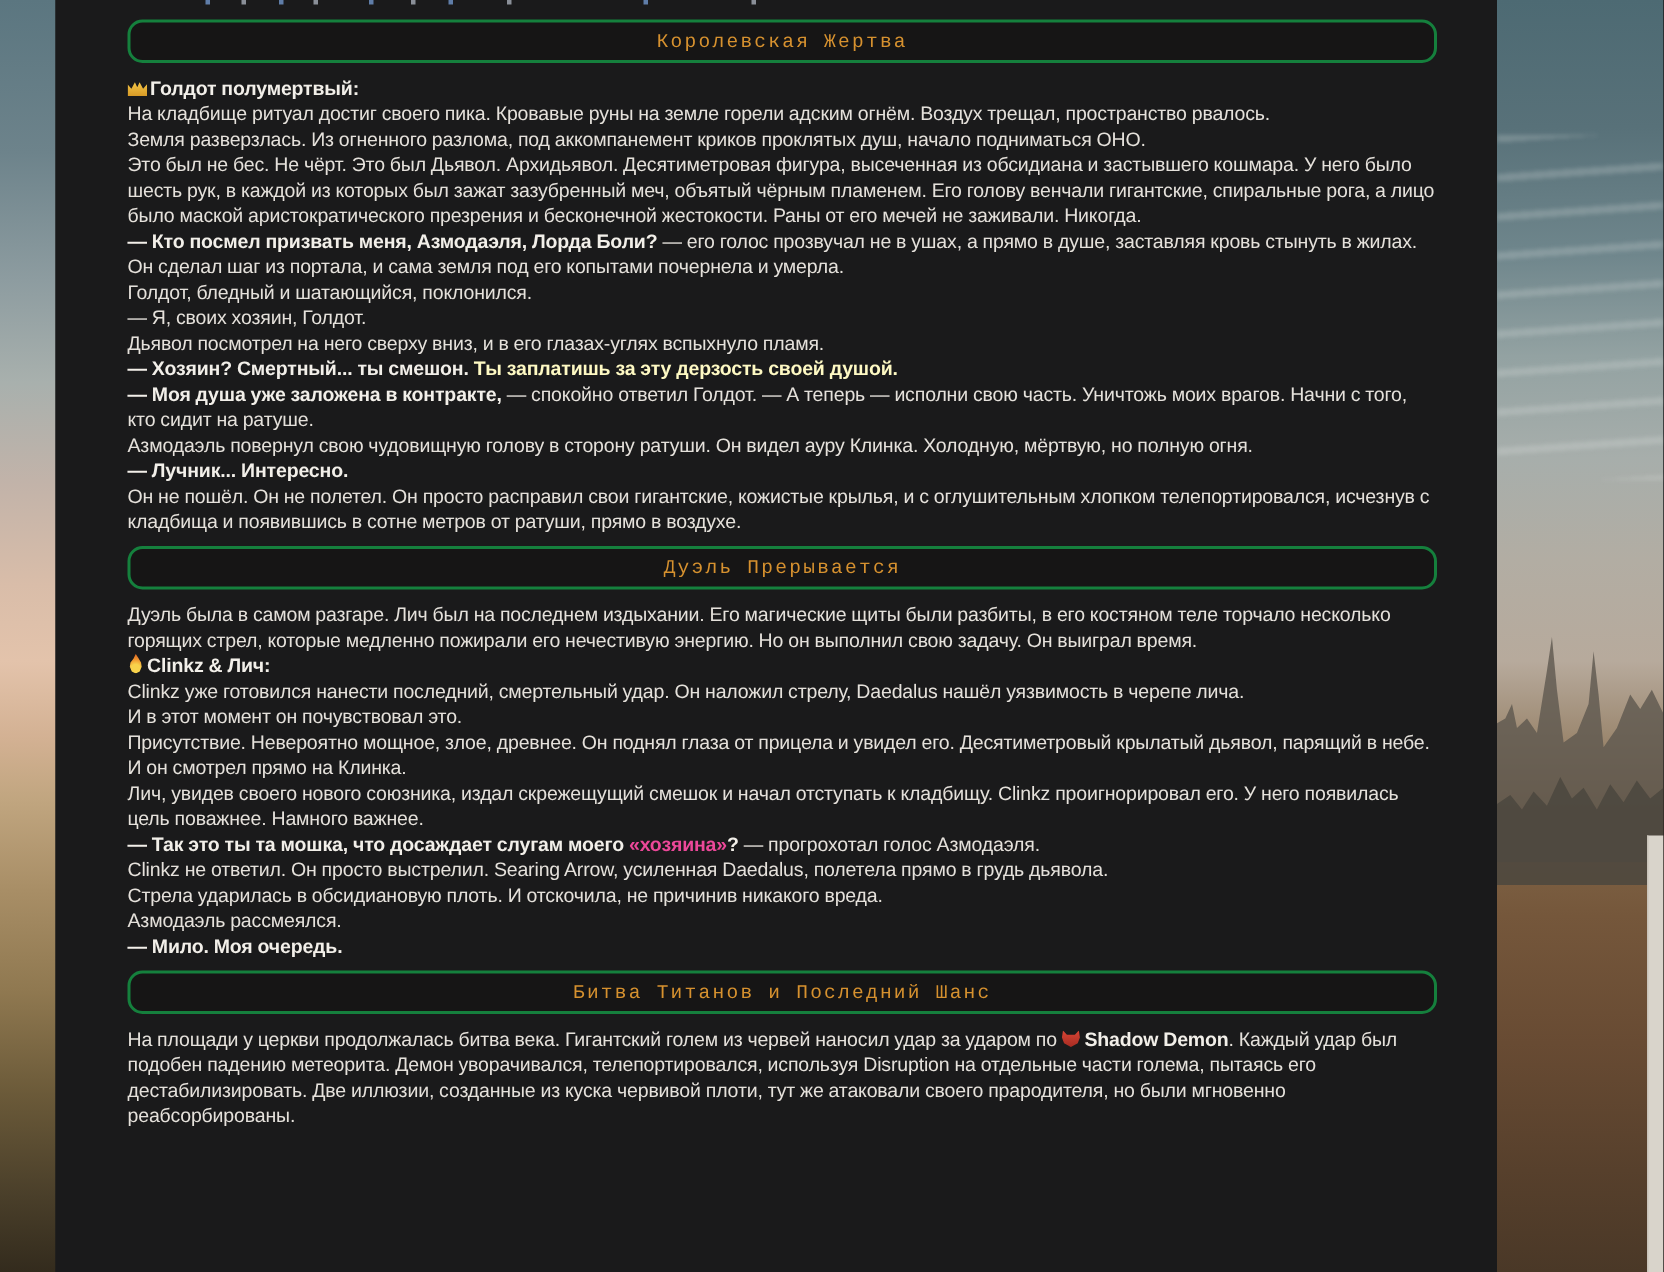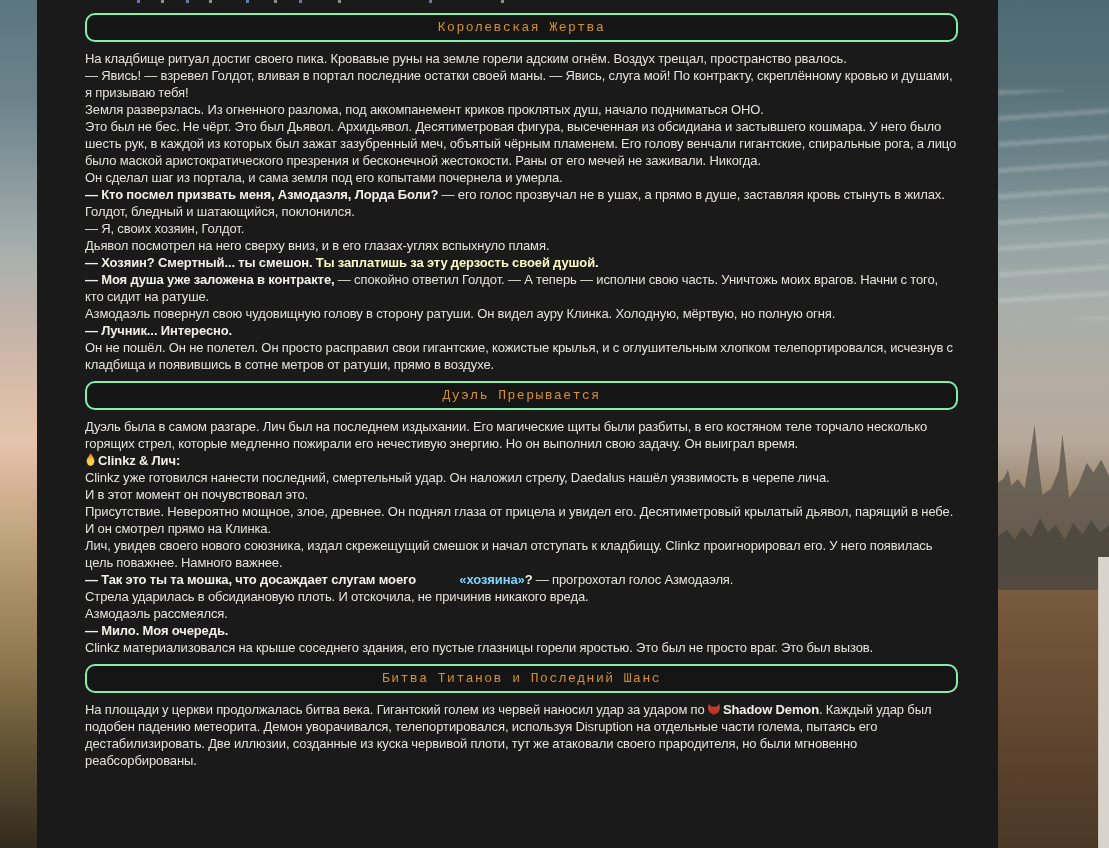--- a/index.html
+++ b/index.html
@@ -55,36 +55,36 @@
   .top-sliver span{position:absolute;top:0;width:3px;height:3px;}
   .top-sliver span:nth-child(odd){background:#5f7da8;}
   .top-sliver span:nth-child(even){background:#8a8f98;}
   .top-sliver span:nth-child(1){left:52px;}  .top-sliver span:nth-child(2){left:76px;}
   .top-sliver span:nth-child(3){left:101px;} .top-sliver span:nth-child(4){left:124px;}
   .top-sliver span:nth-child(5){left:161px;} .top-sliver span:nth-child(6){left:189px;}
   .top-sliver span:nth-child(7){left:214px;} .top-sliver span:nth-child(8){left:253px;}
   .top-sliver span:nth-child(9){left:344px;} .top-sliver span:nth-child(10){left:416px;}
   
   .section-header{
-    height:25px;border:2px solid #86efac;border-radius:10px;
+    height:25px;border:2px solid #15803d;border-radius:10px;
     display:flex;align-items:center;justify-content:center;
     margin:8px 0 8px 0;background:rgba(10,8,5,.25);
   }
   .section-title{
     font-family:"Liberation Mono",monospace;font-size:13px;
     color:#d6912f;letter-spacing:1.5px;white-space:nowrap;
   }
   
   .para{
     margin:0;font-size:13px;line-height:17px;color:#e5e1db;
     letter-spacing:-0.1px;word-spacing:-0.2px;
   }
   .para .b{font-weight:bold;color:#f2efe9;}
   .para .c-green{color:#fef9c3;}
-  .para .c-orange{color:#7dd3fc;margin-left:40px;}
+  .para .c-orange{color:#ec4899;}
   
   .emoji{display:inline-block;vertical-align:-1px;margin-right:3px;}
   .icon-crown{
     width:13px;height:10px;margin-right:2px;
     background:linear-gradient(#f6c94a,#d79a26);
     clip-path:polygon(0 100%,0 22%,20% 52%,38% 8%,50% 42%,62% 8%,80% 52%,100% 22%,100% 100%);
   }
   .icon-fire{
     width:11px;height:13px;margin-right:2px;
     background:radial-gradient(circle at 50% 78%, #f8d24b 0 28%, #f0922e 58%, #d9541f 100%);
@@ -122,48 +122,48 @@
       <span></span>
         <span></span>
         <span></span>
         <span></span>
         <span></span>
     </div>
 
   <div class="section-header">
         <span class="section-title">Королевская Жертва</span>
       </div>
+      <p class="para"><span class="emoji icon-crown"></span><span class="b">Голдот полумертвый:</span></p>
       <p class="para"><span>На кладбище ритуал достиг своего пика. Кровавые руны на земле горели адским огнём. Воздух трещал, пространство рвалось.</span></p>
-      <p class="para"><span>— Явись! — взревел Голдот, вливая в портал последние остатки своей маны. — Явись, слуга мой! По контракту, скреплённому кровью и душами, я призываю тебя!</span></p>
       <p class="para"><span>Земля разверзлась. Из огненного разлома, под аккомпанемент криков проклятых душ, начало подниматься ОНО.</span></p>
       <p class="para"><span>Это был не бес. Не чёрт. Это был Дьявол. Архидьявол. Десятиметровая фигура, высеченная из обсидиана и застывшего кошмара. У него было шесть рук, в каждой из которых был зажат зазубренный меч, объятый чёрным пламенем. Его голову венчали гигантские, спиральные рога, а лицо было маской аристократического презрения и бесконечной жестокости. Раны от его мечей не заживали. Никогда.</span></p>
+      <p class="para"><span class="b">— Кто посмел призвать меня, Азмодаэля, Лорда Боли?</span><span> — его голос прозвучал не в ушах, а прямо в душе, заставляя кровь стынуть в жилах.</span></p>
       <p class="para"><span>Он сделал шаг из портала, и сама земля под его копытами почернела и умерла.</span></p>
-      <p class="para"><span class="b">— Кто посмел призвать меня, Азмодаэля, Лорда Боли?</span><span> — его голос прозвучал не в ушах, а прямо в душе, заставляя кровь стынуть в жилах.</span></p>
       <p class="para"><span>Голдот, бледный и шатающийся, поклонился.</span></p>
       <p class="para"><span>— Я, своих хозяин, Голдот.</span></p>
       <p class="para"><span>Дьявол посмотрел на него сверху вниз, и в его глазах-углях вспыхнуло пламя.</span></p>
       <p class="para"><span class="b">— Хозяин? Смертный... ты смешон. </span><span class="b c-green">Ты заплатишь за эту дерзость своей душой.</span></p>
       <p class="para"><span class="b">— Моя душа уже заложена в контракте,</span><span> — спокойно ответил Голдот. — А теперь — исполни свою часть. Уничтожь моих врагов. Начни с того, кто сидит на ратуше.</span></p>
       <p class="para"><span>Азмодаэль повернул свою чудовищную голову в сторону ратуши. Он видел ауру Клинка. Холодную, мёртвую, но полную огня.</span></p>
       <p class="para"><span class="b">— Лучник... Интересно.</span></p>
       <p class="para"><span>Он не пошёл. Он не полетел. Он просто расправил свои гигантские, кожистые крылья, и с оглушительным хлопком телепортировался, исчезнув с кладбища и появившись в сотне метров от ратуши, прямо в воздухе.</span></p>
       <div class="section-header">
         <span class="section-title">Дуэль Прерывается</span>
       </div>
       <p class="para"><span>Дуэль была в самом разгаре. Лич был на последнем издыхании. Его магические щиты были разбиты, в его костяном теле торчало несколько горящих стрел, которые медленно пожирали его нечестивую энергию. Но он выполнил свою задачу. Он выиграл время.</span></p>
       <p class="para"><span class="emoji icon-fire"></span><span class="b">Clinkz &amp; Лич:</span></p>
       <p class="para"><span>Clinkz уже готовился нанести последний, смертельный удар. Он наложил стрелу, Daedalus нашёл уязвимость в черепе лича.</span></p>
       <p class="para"><span>И в этот момент он почувствовал это.</span></p>
       <p class="para"><span>Присутствие. Невероятно мощное, злое, древнее. Он поднял глаза от прицела и увидел его. Десятиметровый крылатый дьявол, парящий в небе. И он смотрел прямо на Клинка.</span></p>
       <p class="para"><span>Лич, увидев своего нового союзника, издал скрежещущий смешок и начал отступать к кладбищу. Clinkz проигнорировал его. У него появилась цель поважнее. Намного важнее.</span></p>
       <p class="para"><span class="b">— Так это ты та мошка, что досаждает слугам моего </span><span class="b c-orange">«хозяина»</span><span class="b">?</span><span> — прогрохотал голос Азмодаэля.</span></p>
+      <p class="para"><span>Clinkz не ответил. Он просто выстрелил. Searing Arrow, усиленная Daedalus, полетела прямо в грудь дьявола.</span></p>
       <p class="para"><span>Стрела ударилась в обсидиановую плоть. И отскочила, не причинив никакого вреда.</span></p>
       <p class="para"><span>Азмодаэль рассмеялся.</span></p>
       <p class="para"><span class="b">— Мило. Моя очередь.</span></p>
-      <p class="para"><span>Clinkz материализовался на крыше соседнего здания, его пустые глазницы горели яростью. Это был не просто враг. Это был вызов.</span></p>
       <div class="section-header">
         <span class="section-title">Битва Титанов и Последний Шанс</span>
       </div>
       <p class="para"><span>На площади у церкви продолжалась битва века. Гигантский голем из червей наносил удар за ударом по </span><span class="emoji icon-demon"></span><span class="b">Shadow Demon</span><span>. Каждый удар был подобен падению метеорита. Демон уворачивался, телепортировался, используя Disruption на отдельные части голема, пытаясь его дестабилизировать. Две иллюзии, созданные из куска червивой плоти, тут же атаковали своего прародителя, но были мгновенно реабсорбированы.</span></p>
     </div>
 </div>
 
 <div class="page-scrollbar"></div>
 
 </body></html>

